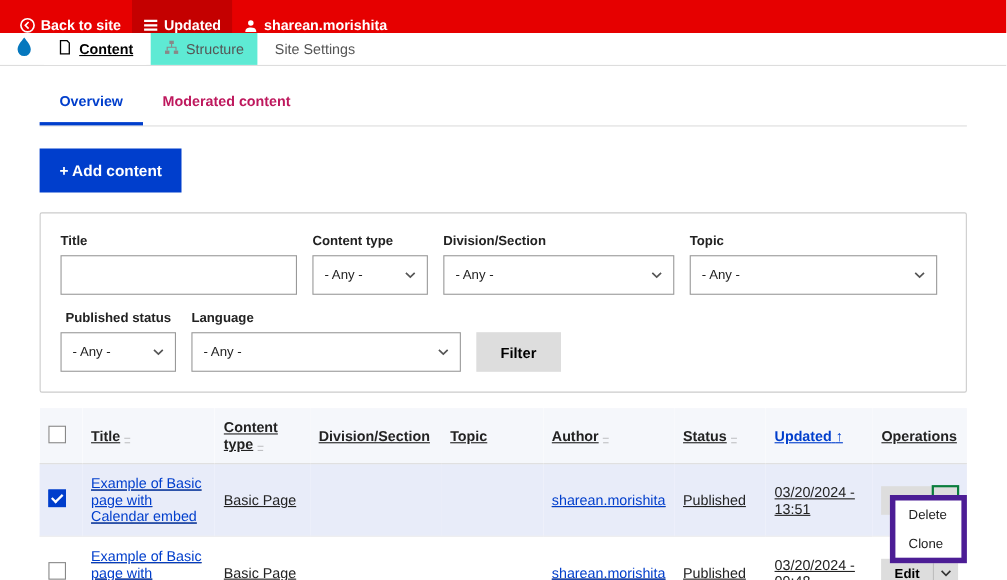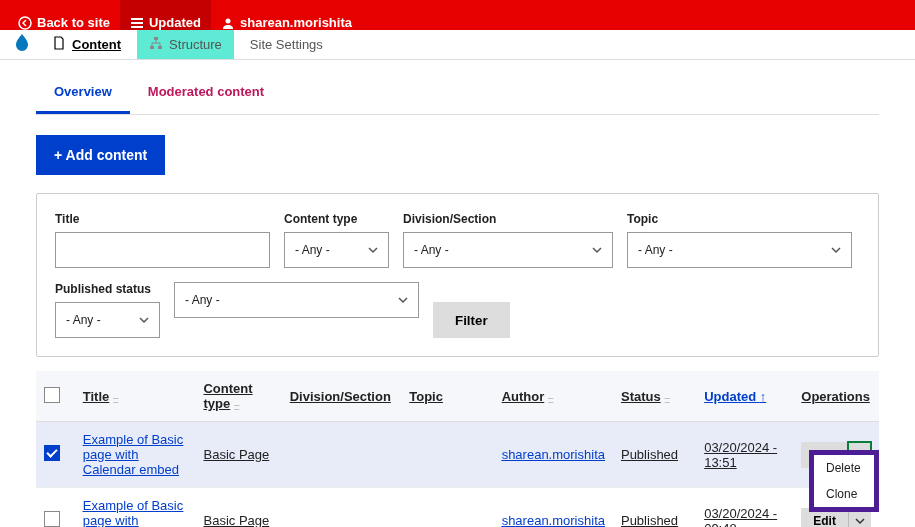--- a/index.html
+++ b/index.html
@@ -166,30 +166,31 @@
         <label>Topic</label>
         <div class="filter-select">
           <span>- Any -</span>
           <svg class="chev-down" viewBox="0 0 10 10">
               <path d="M1 3l4 4 4-4" stroke="#555" fill="none" stroke-width="1.5"></path>
             </svg>
         </div>
       </div>
     </div>
     <div class="filter-row">
-      <div class="filter-field" style="width:105px;">
+      <div class="filter-field" style="width:105px;text-align:center;">
         <label>Published status</label>
         <div class="filter-select">
           <span>- Any -</span>
           <svg class="chev-down" viewBox="0 0 10 10">
               <path d="M1 3l4 4 4-4" stroke="#555" fill="none" stroke-width="1.5"></path>
             </svg>
         </div>
       </div>
       <div class="filter-field" style="width:245px;">
+        <label>Language</label>
         <div class="filter-select">
           <span>- Any -</span>
           <svg class="chev-down" viewBox="0 0 10 10">
               <path d="M1 3l4 4 4-4" stroke="#555" fill="none" stroke-width="1.5"></path>
             </svg>
         </div>
       </div>
       <button class="filter-btn">Filter</button>
     </div>
   </div>

